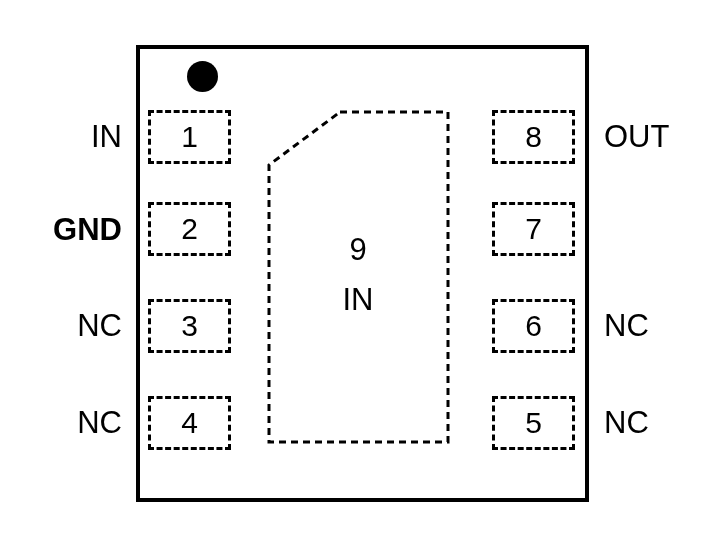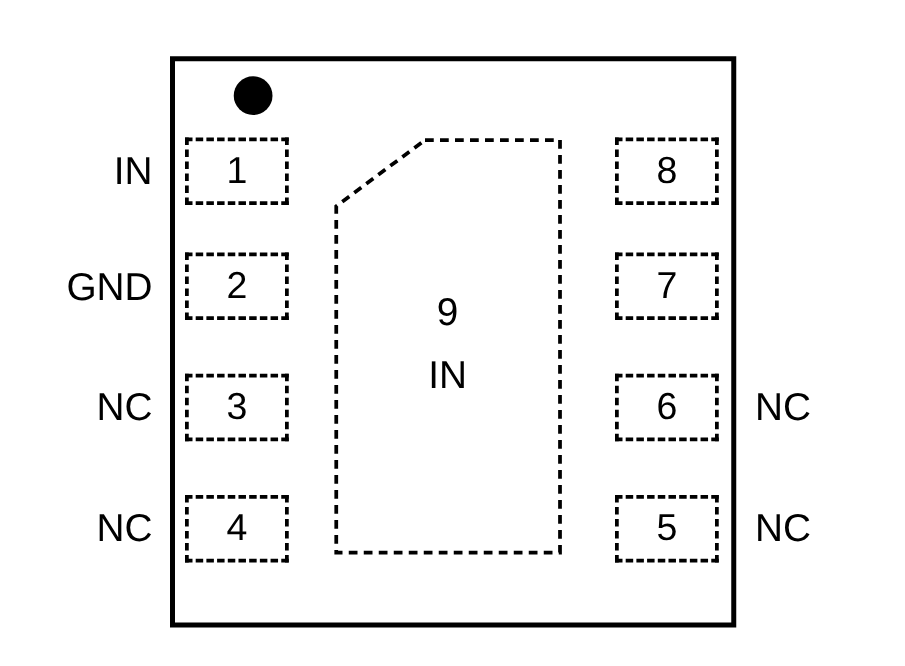--- a/index.html
+++ b/index.html
@@ -65,21 +65,21 @@
     left: 12px;
     width: 110px;
     text-align: right;
   }
   .label-right {
     left: 604px;
     width: 110px;
     text-align: left;
   }
   .lrow-1 { top: 119px; }
-  .lrow-2 { top: 212px; }
+  .lrow-2 { top: 212px; font-weight: bold; }
   .lrow-3 { top: 308px; }
   .lrow-4 { top: 405px; }
 
   .pad-svg {
     position: absolute;
     left: 267px;
     top: 110px;
   }
   .pad-text {
     position: absolute;
@@ -132,16 +132,17 @@
   </div>
   <div class="pin-box col-right row-4">
     <span>5</span>
   </div>
 
   <div class="side-label label-left lrow-1">IN</div>
   <div class="side-label label-left lrow-2">GND</div>
   <div class="side-label label-left lrow-3">NC</div>
   <div class="side-label label-left lrow-4">NC</div>
 
+  <div class="side-label label-right lrow-1">OUT</div>
   <div class="side-label label-right lrow-3">NC</div>
   <div class="side-label label-right lrow-4">NC</div>
 
 </div>
 
 </body></html>

